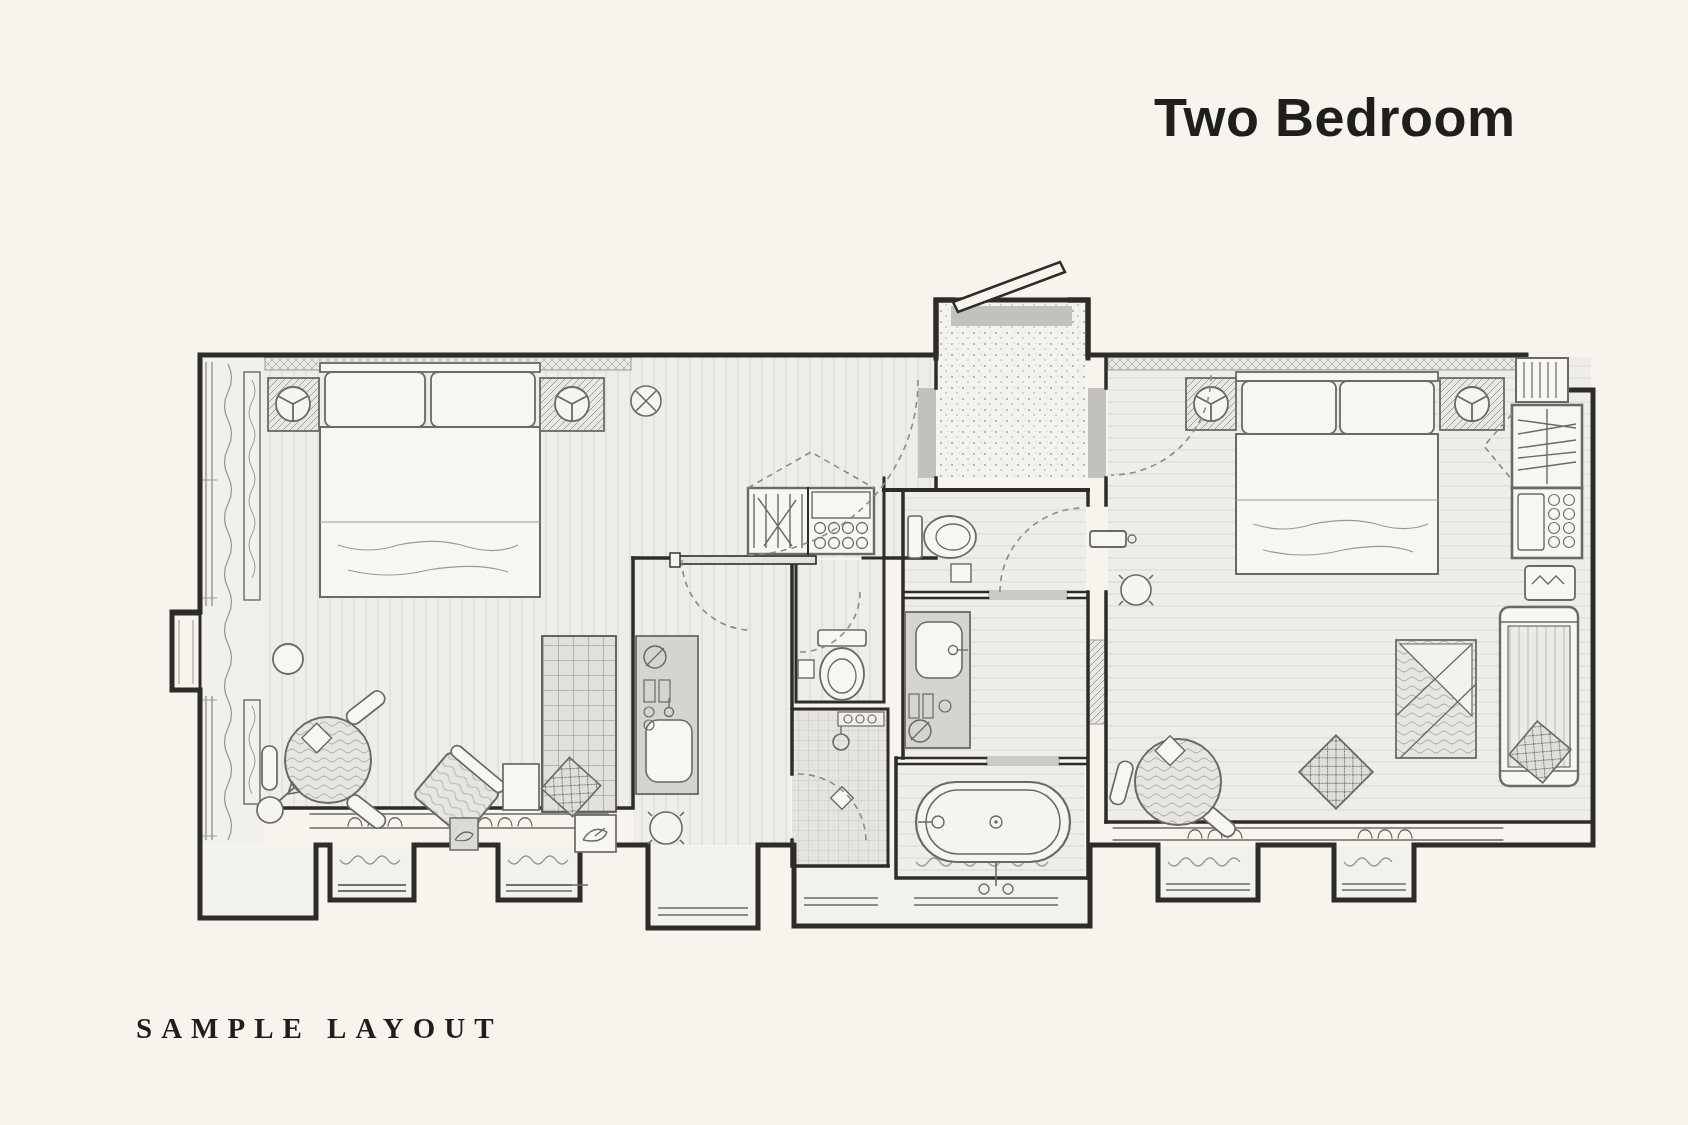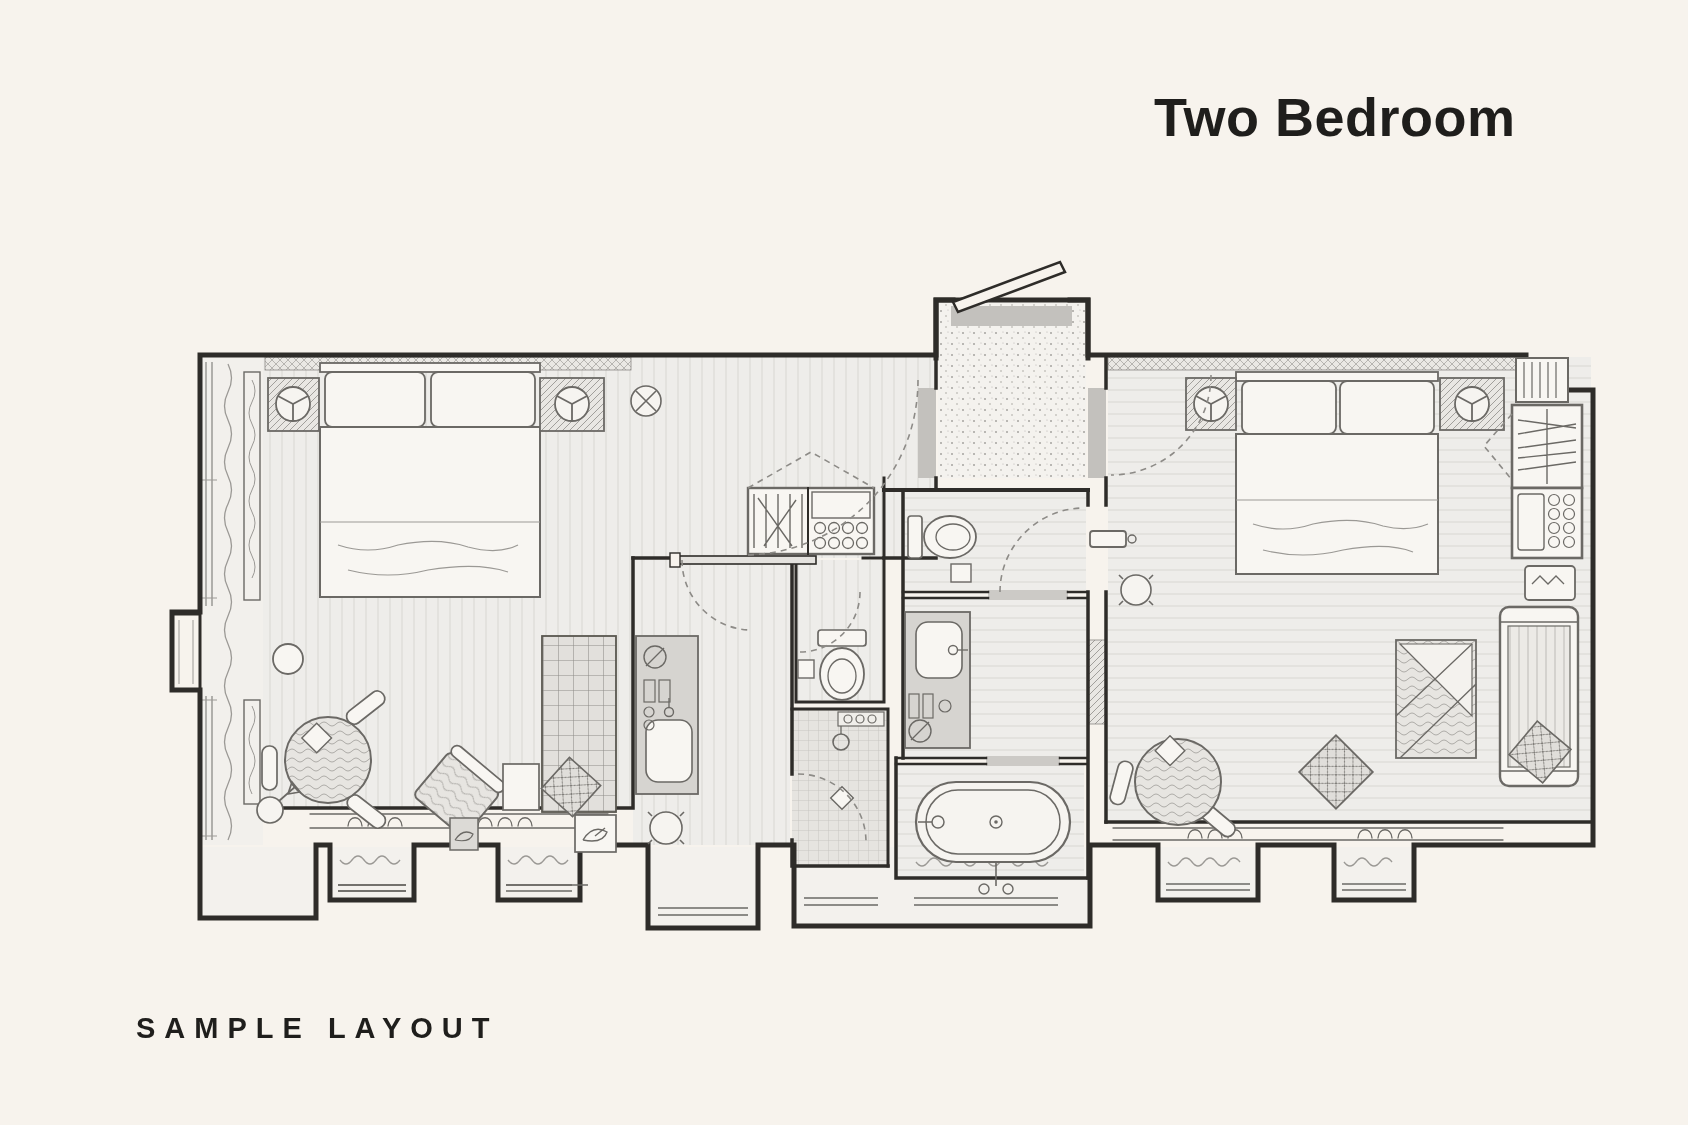--- a/index.html
+++ b/index.html
@@ -5,21 +5,21 @@
   :root{
     --bg:#f7f3ed; --ink:#1f1e1c; --wall:#2e2c29; --floor:#eeedea;
     --thr:#c3c1bd; --fur:#6b6965; --soft:#9b9995;
   }
   html,body{margin:0;padding:0;background:var(--bg);}
   #stage{position:relative;width:1688px;height:1125px;background:var(--bg);
          font-family:"Liberation Sans", sans-serif;overflow:hidden;margin-left:48px;}
   .title{position:absolute;left:1106px;top:86px;color:var(--ink);
          font-size:54px;line-height:62px;font-weight:bold;letter-spacing:.5px;}
   .footer{position:absolute;left:88px;top:1012px;color:var(--ink);
-         font-size:29px;font-weight:bold;letter-spacing:9px;}
+         font-size:29px;font-weight:bold;letter-spacing:9px;font-family:Liberation Serif, serif;}
   svg{position:absolute;left:0;top:0;}
   svg *{vector-effect:none;}
   .w{stroke:var(--wall);fill:none;stroke-linecap:square;}
   .f{stroke:var(--fur);fill:none;}
   .fw{stroke:var(--fur);fill:#f8f6f2;}
   .soft{stroke:var(--soft);fill:none;}
   .dash{stroke:#8d8b87;fill:none;stroke-dasharray:6 5;stroke-width:1.6;}
 </style>
 </head>
 <body>

